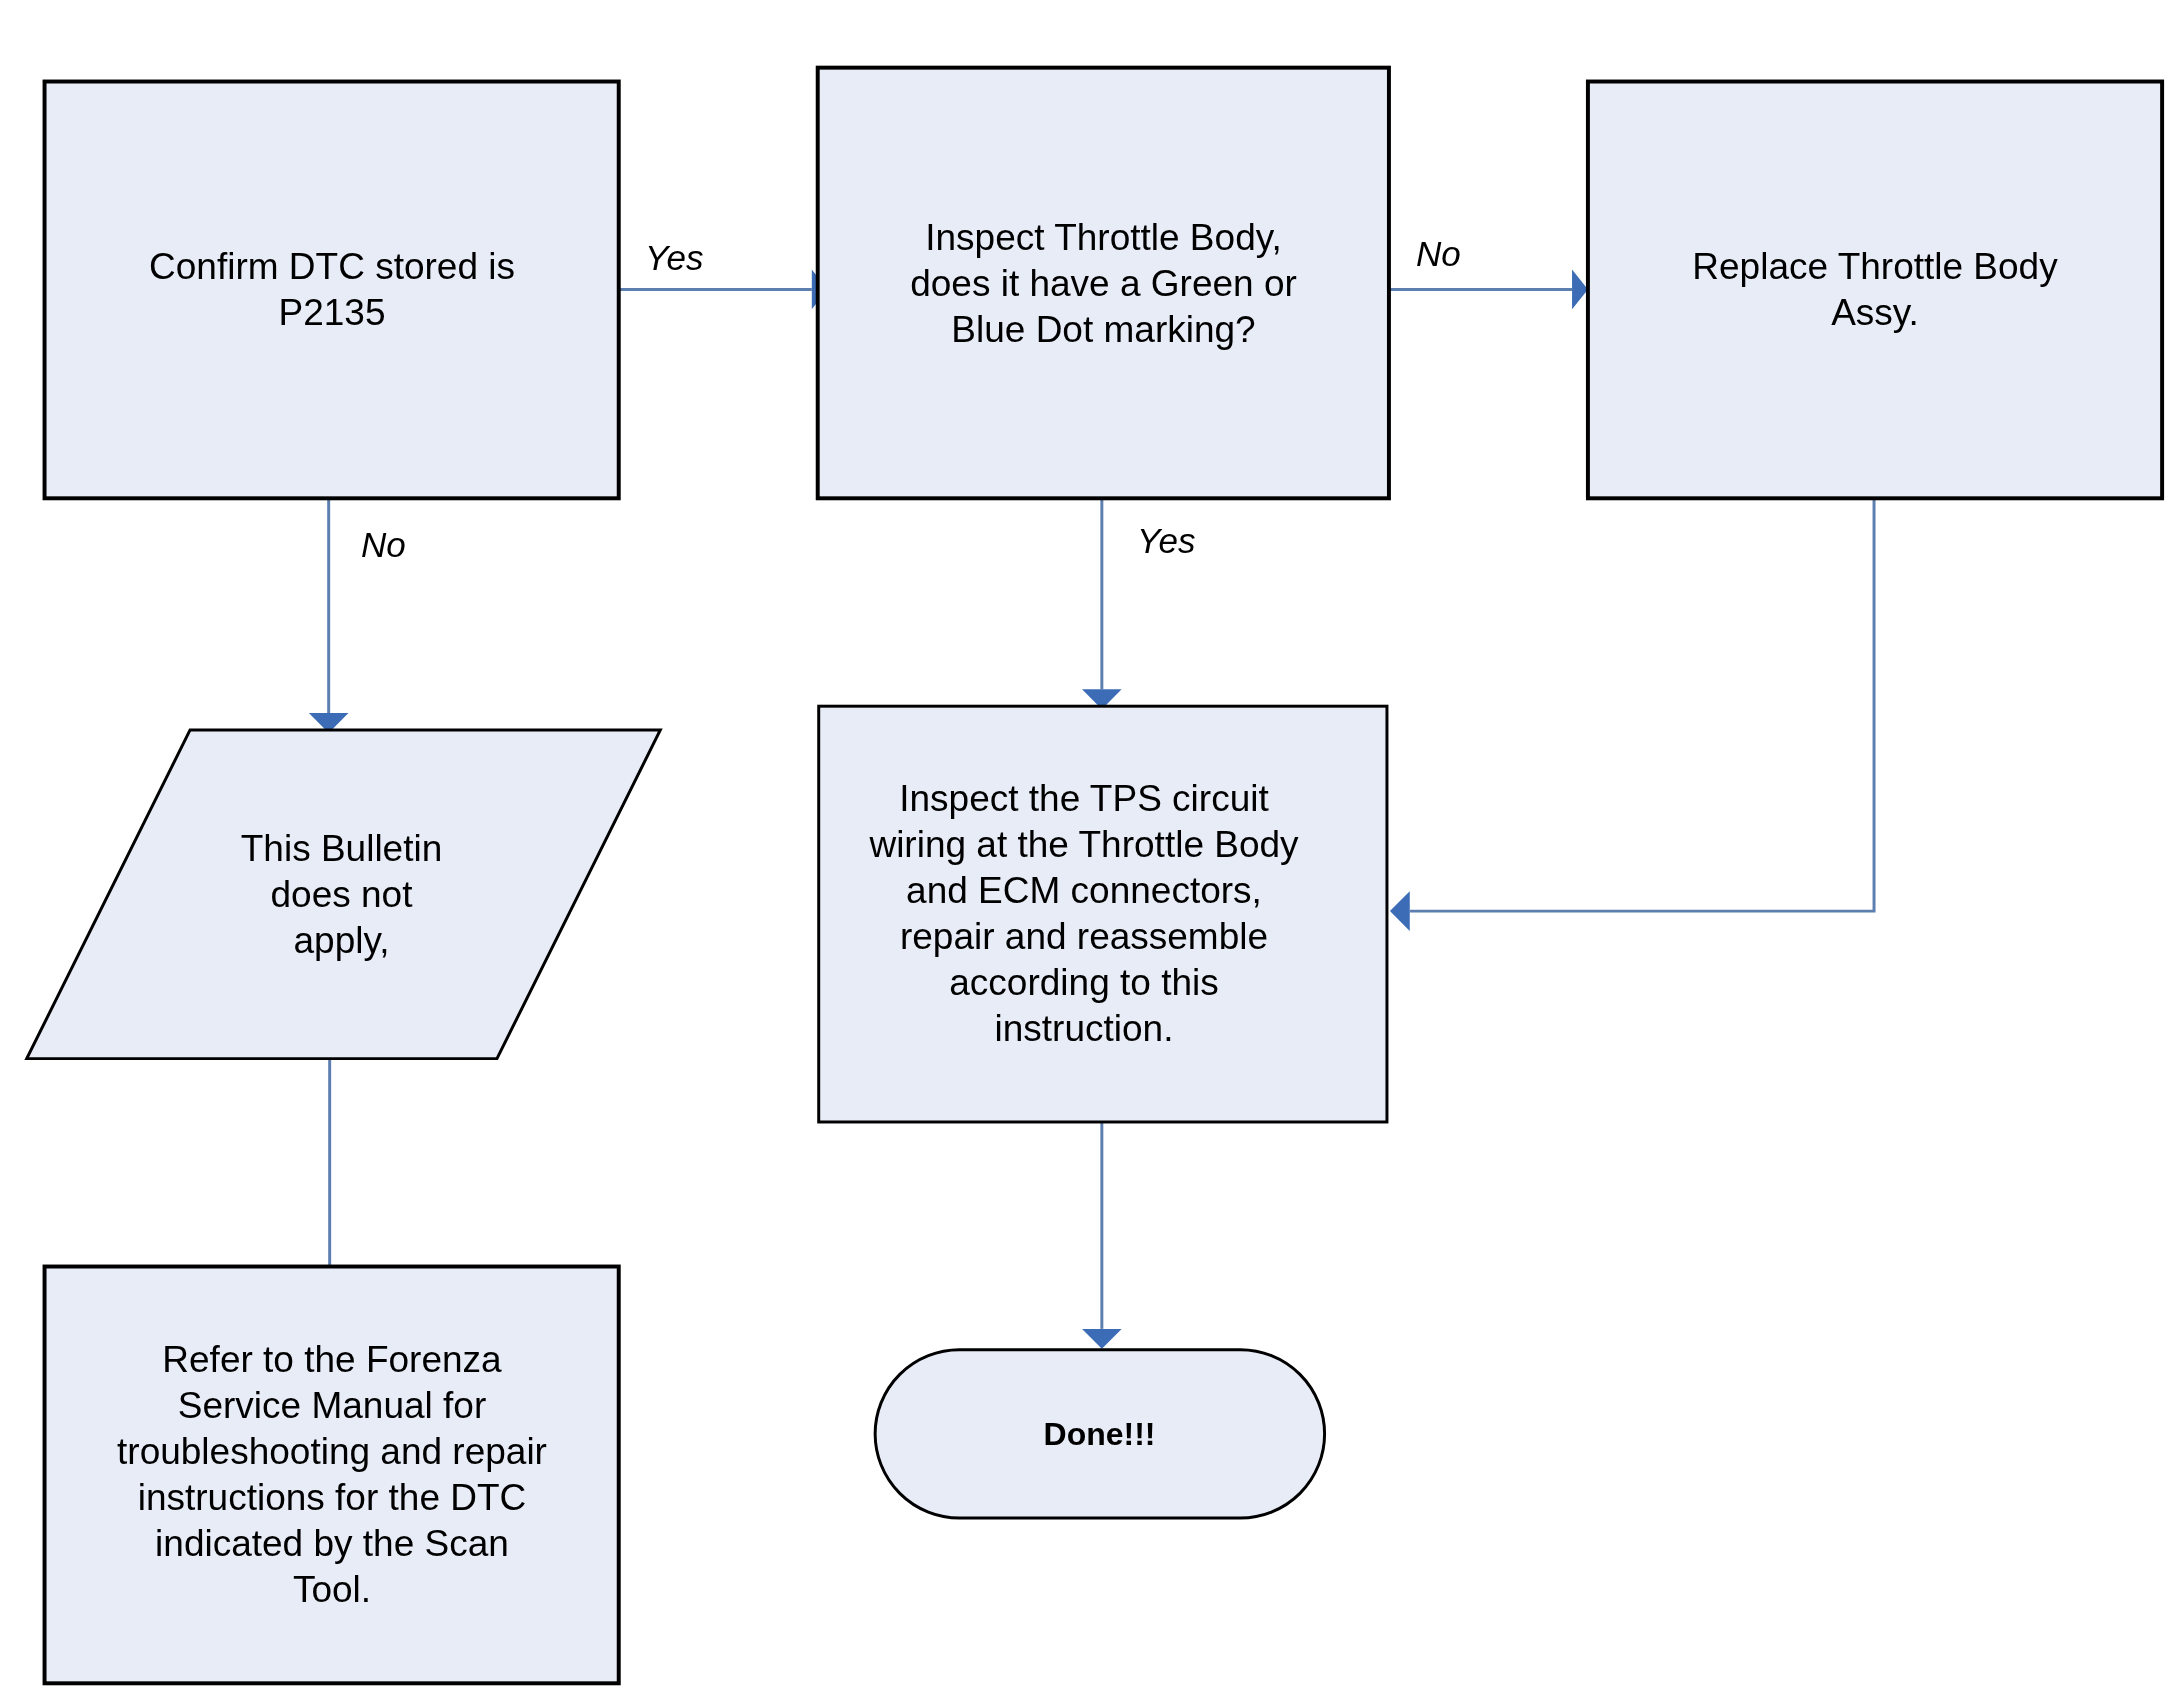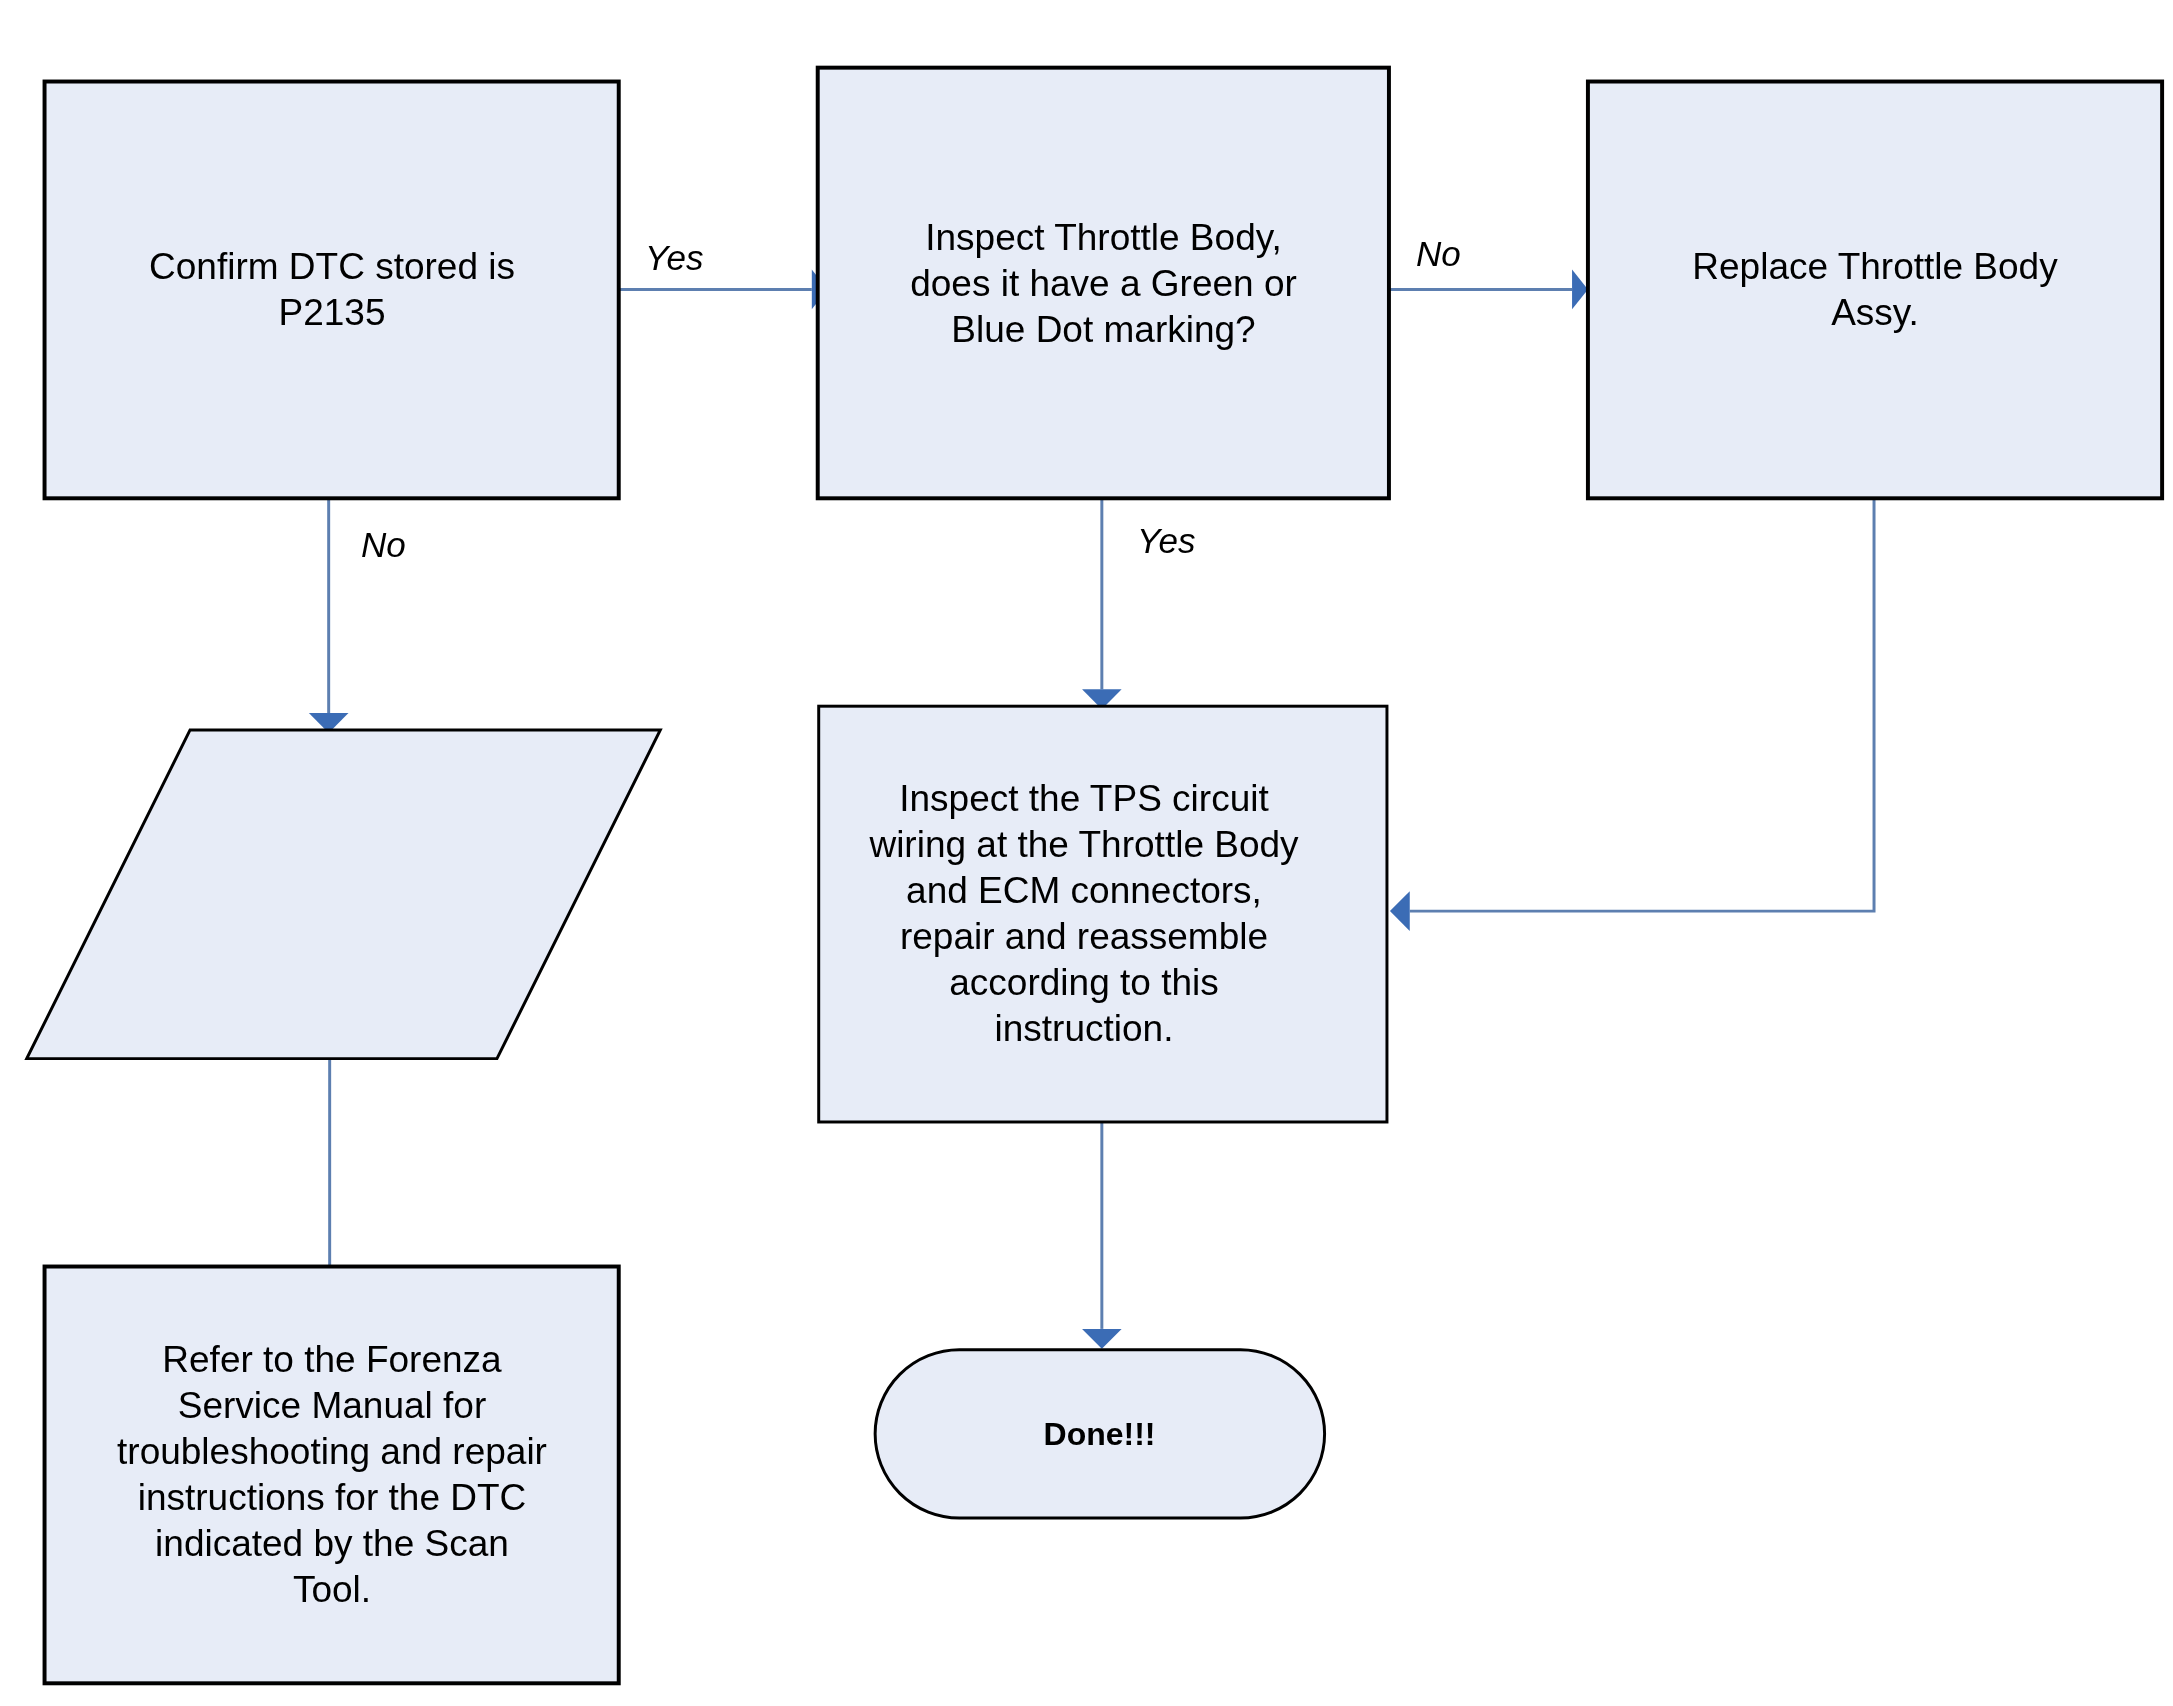--- a/index.html
+++ b/index.html
@@ -129,20 +129,23 @@
   <div class="node-text" style="left:45px; top:61px; width:574px; height:417px;">Confirm DTC stored is
 P2135</div>
 
   <div class="node-text" style="left:818px; top:48px; width:571px; height:431px;">Inspect Throttle Body,
 does it have a Green or
 Blue Dot marking?</div>
 
   <div class="node-text" style="left:1588px; top:61px; width:574px; height:417px;">Replace Throttle Body
 Assy.</div>
 
+  <div class="node-text" style="left:109px; top:710px; width:465px; height:329px;">This Bulletin
+does not
+apply,</div>
 
   <div class="node-text" style="left:819px; top:686px; width:530px; height:416px;">Inspect the TPS circuit
 wiring at the Throttle Body
 and ECM connectors,
 repair and reassemble
 according to this
 instruction.</div>
 
   <div class="node-text" style="left:45px; top:1246px; width:574px; height:417px;">Refer to the Forenza
 Service Manual for

